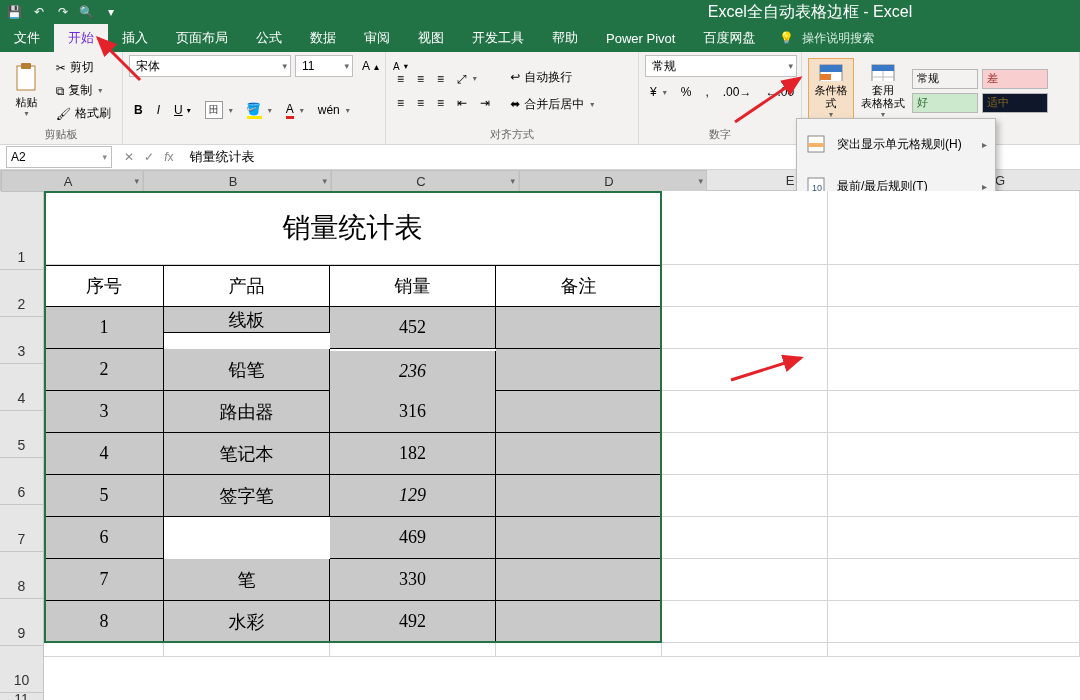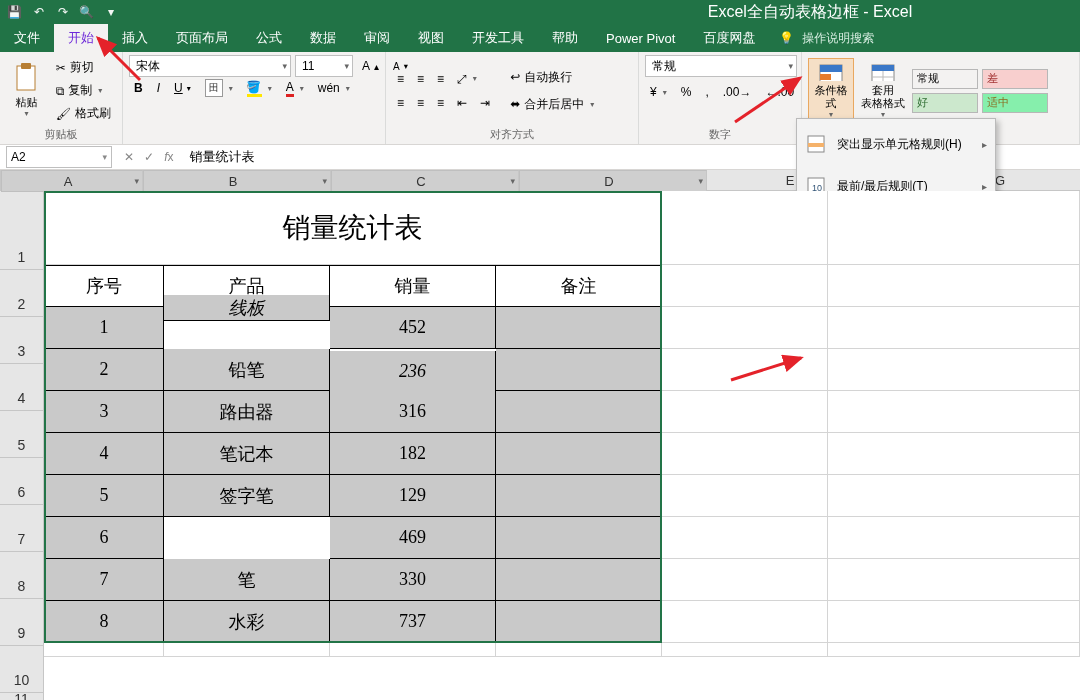--- a/index.html
+++ b/index.html
@@ -129,21 +129,21 @@
         <div class="btn">
             <span>🖌</span>
             <span>格式刷</span>
           </div>
       </div>
     </div>
     <div class="label">剪贴板</div>
   </div>
 
   <div class="group" style="width:250px">
-    <div class="body" style="flex-direction:column;align-items:flex-start;gap:0">
+    <div class="body" style="flex-direction:column;align-items:flex-start;gap:22px">
       <div style="display:flex;gap:4px;align-items:center">
         <div class="sel" style="width:140px">
             <span>宋体</span>
           </div>
         <div class="sel" style="width:36px">
             <span>11</span>
           </div>
         <span class="btn" style="font-size:12px;">A<sup>▴</sup></span>
         <span class="btn" style="font-size:10px;">A<sup>▾</sup></span>
       </div>
@@ -248,21 +248,21 @@
       <div style="display:grid;grid-template-columns:1fr 1fr;gap:4px">
         <div class="chip">
             <span>常规</span>
           </div>
         <div class="chip" style="background:#f8cfce;color:#a43535">
             <span>差</span>
           </div>
         <div class="chip" style="background:#cce8cd;color:#2f6d32">
             <span>好</span>
           </div>
-        <div class="chip" style="background:#86efac;color:#8a6b1f">
+        <div class="chip" style="background:#0f172a;color:#8a6b1f">
             <span>适中</span>
           </div>
       </div>
     </div>
     <div class="label" style="visibility:hidden">样式</div>
 
     <div class="menu" id="cf-menu" style="top:66px;left:-6px">
         <div class="mitem">
           <span class="mi-ic">
             <svg width="18" height="18">
@@ -413,49 +413,49 @@
       <div class="cell " style="left: 618px; top: 410px; width: 166px; height: 42px;"></div>
       <div class="cell " style="left: 784px; top: 410px; width: 252px; height: 42px;"></div>
       <div class="cell " style="left: 618px; top: 452px; width: 166px; height: 14px;"></div>
       <div class="cell " style="left: 784px; top: 452px; width: 252px; height: 14px;"></div>
       <div class="cell hdrcell titlecell" style="left: 0px; top: 0px; width: 618px; height: 74px;">销量统计表</div>
       <div class="cell hdrcell tbl" style="left: 120px; top: 74px; width: 166px; height: 42px; border-top: 1px solid rgb(0, 0, 0);">产品</div>
       <div class="cell hdrcell tbl" style="left: 0px; top: 74px; width: 120px; height: 42px; border-left: 1px solid rgb(0, 0, 0); border-top: 1px solid rgb(0, 0, 0);">序号</div>
       <div class="cell hdrcell tbl" style="left: 286px; top: 74px; width: 166px; height: 42px; border-top: 1px solid rgb(0, 0, 0);">销量</div>
       <div class="cell hdrcell tbl" style="left: 452px; top: 74px; width: 166px; height: 42px; border-top: 1px solid rgb(0, 0, 0);">备注</div>
       <div class="cell tbl" style="left: 0px; top: 116px; width: 120px; height: 42px; border-left: 1px solid rgb(0, 0, 0);">1</div>
-      <div class="cell tbl" style="left: 120px; top: 104px; width: 166px; height: 26px; font-style: italic;">线板</div>
+      <div class="cell tbl" style="left: 120px; top: 116px; width: 166px; height: 26px;">线板</div>
       <div class="cell tbl" style="left: 286px; top: 116px; width: 166px; height: 42px;">452</div>
       <div class="cell tbl" style="left: 452px; top: 116px; width: 166px; height: 42px;"></div>
       <div class="cell tbl" style="left: 0px; top: 158px; width: 120px; height: 42px; border-left: 1px solid rgb(0, 0, 0);">2</div>
       <div class="cell tbl" style="left: 120px; top: 158px; width: 166px; height: 42px;">铅笔</div>
       <div class="cell tbl" style="left: 286px; top: 160px; width: 166px; height: 42px; font-style: italic;">236</div>
       <div class="cell tbl" style="left: 452px; top: 158px; width: 166px; height: 42px;"></div>
       <div class="cell tbl" style="left: 0px; top: 200px; width: 120px; height: 42px; border-left: 1px solid rgb(0, 0, 0);">3</div>
       <div class="cell tbl" style="left: 120px; top: 200px; width: 166px; height: 42px;">路由器</div>
       <div class="cell tbl" style="left: 286px; top: 200px; width: 166px; height: 42px;">316</div>
       <div class="cell tbl" style="left: 452px; top: 200px; width: 166px; height: 42px;"></div>
       <div class="cell tbl" style="left: 0px; top: 242px; width: 120px; height: 42px; border-left: 1px solid rgb(0, 0, 0);">4</div>
       <div class="cell tbl" style="left: 120px; top: 242px; width: 166px; height: 42px;">笔记本</div>
       <div class="cell tbl" style="left: 286px; top: 242px; width: 166px; height: 42px;">182</div>
       <div class="cell tbl" style="left: 452px; top: 242px; width: 166px; height: 42px;"></div>
       <div class="cell tbl" style="left: 0px; top: 284px; width: 120px; height: 42px; border-left: 1px solid rgb(0, 0, 0);">5</div>
       <div class="cell tbl" style="left: 120px; top: 284px; width: 166px; height: 42px;">签字笔</div>
-      <div class="cell tbl" style="left: 286px; top: 284px; width: 166px; height: 42px;">129</div>
+      <div class="cell tbl" style="left: 286px; top: 284px; width: 166px; height: 42px; font-style: italic;">129</div>
       <div class="cell tbl" style="left: 452px; top: 284px; width: 166px; height: 42px;"></div>
       <div class="cell tbl" style="left: 0px; top: 326px; width: 120px; height: 42px; border-left: 1px solid rgb(0, 0, 0);">6</div>
       <div class="cell tbl" style="left: 286px; top: 326px; width: 166px; height: 42px;">469</div>
       <div class="cell tbl" style="left: 452px; top: 326px; width: 166px; height: 42px;"></div>
       <div class="cell tbl" style="left: 0px; top: 368px; width: 120px; height: 42px; border-left: 1px solid rgb(0, 0, 0);">7</div>
       <div class="cell tbl" style="left: 120px; top: 368px; width: 166px; height: 42px;">笔</div>
       <div class="cell tbl" style="left: 286px; top: 368px; width: 166px; height: 42px;">330</div>
       <div class="cell tbl" style="left: 452px; top: 368px; width: 166px; height: 42px;"></div>
       <div class="cell tbl" style="left: 0px; top: 410px; width: 120px; height: 42px; border-left: 1px solid rgb(0, 0, 0);">8</div>
       <div class="cell tbl" style="left: 120px; top: 410px; width: 166px; height: 42px;">水彩</div>
-      <div class="cell tbl" style="left: 286px; top: 410px; width: 166px; height: 42px;">737</div>
+      <div class="cell tbl" style="left: 286px; top: 410px; width: 166px; height: 42px;">492</div>
       <div class="cell tbl" style="left: 452px; top: 410px; width: 166px; height: 42px;"></div>
       <div class="cell " style="left: 0px; top: 452px; width: 120px; height: 14px;"></div>
       <div class="cell " style="left: 120px; top: 452px; width: 166px; height: 14px;"></div>
       <div class="cell " style="left: 286px; top: 452px; width: 166px; height: 14px;"></div>
       <div class="cell " style="left: 452px; top: 452px; width: 166px; height: 14px;"></div>
       <div class="selbox" style="left: 0px; top: 0px; width: 618px; height: 452px;"></div>
     </div>
 </div>
 
 <svg class="arrow" style="left:90px;top:30px" width="60" height="60">

